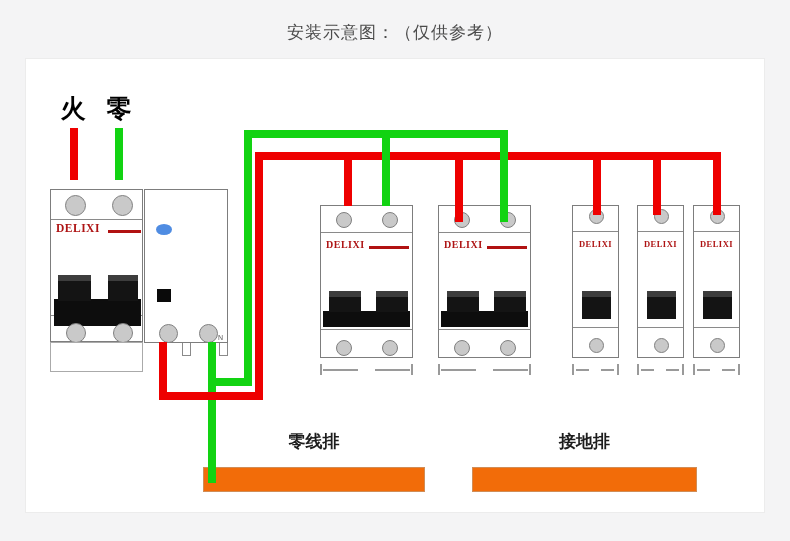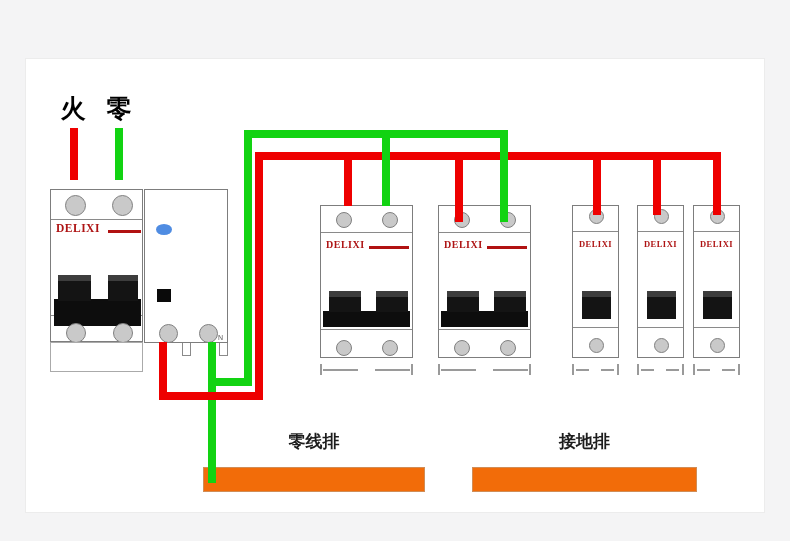--- a/index.html
+++ b/index.html
@@ -29,20 +29,21 @@
   .clip .bar{position:absolute;top:5px;height:1.5px;background:#9a9a9a}
   .buslabel{position:absolute;font-size:17px;font-weight:600;color:#1d1d1d;text-align:center}
   .bus{position:absolute;height:25px;background:var(--bus);border:1px solid #d08d57}
   .foot{position:absolute;width:9px;height:13px;background:#fff;border:1px solid var(--inner);border-top:none}
   .nlbl{position:absolute;font-size:7px;color:#555}
 </style>
 </head>
 <body>
 
 <div class="canvas">
+  <div class="title">安装示意图：（仅供参考）</div>
   <div class="panel"></div>
 
   <div class="wlabel" style="left:56px;top:92px">火</div>
   <div class="wlabel" style="left:102px;top:92px">零</div>
 
   <div class="bk" style="left:50px;top:189px;width:93px;height:153px">
     <div class="hline" style="top:29px"></div>
     <div class="hline" style="top:125px"></div>
     <div class="term" style="left:13.5px;top:4.5px;width:21px;height:21px"></div>
     <div class="term" style="left:60.5px;top:4.5px;width:21px;height:21px"></div>

